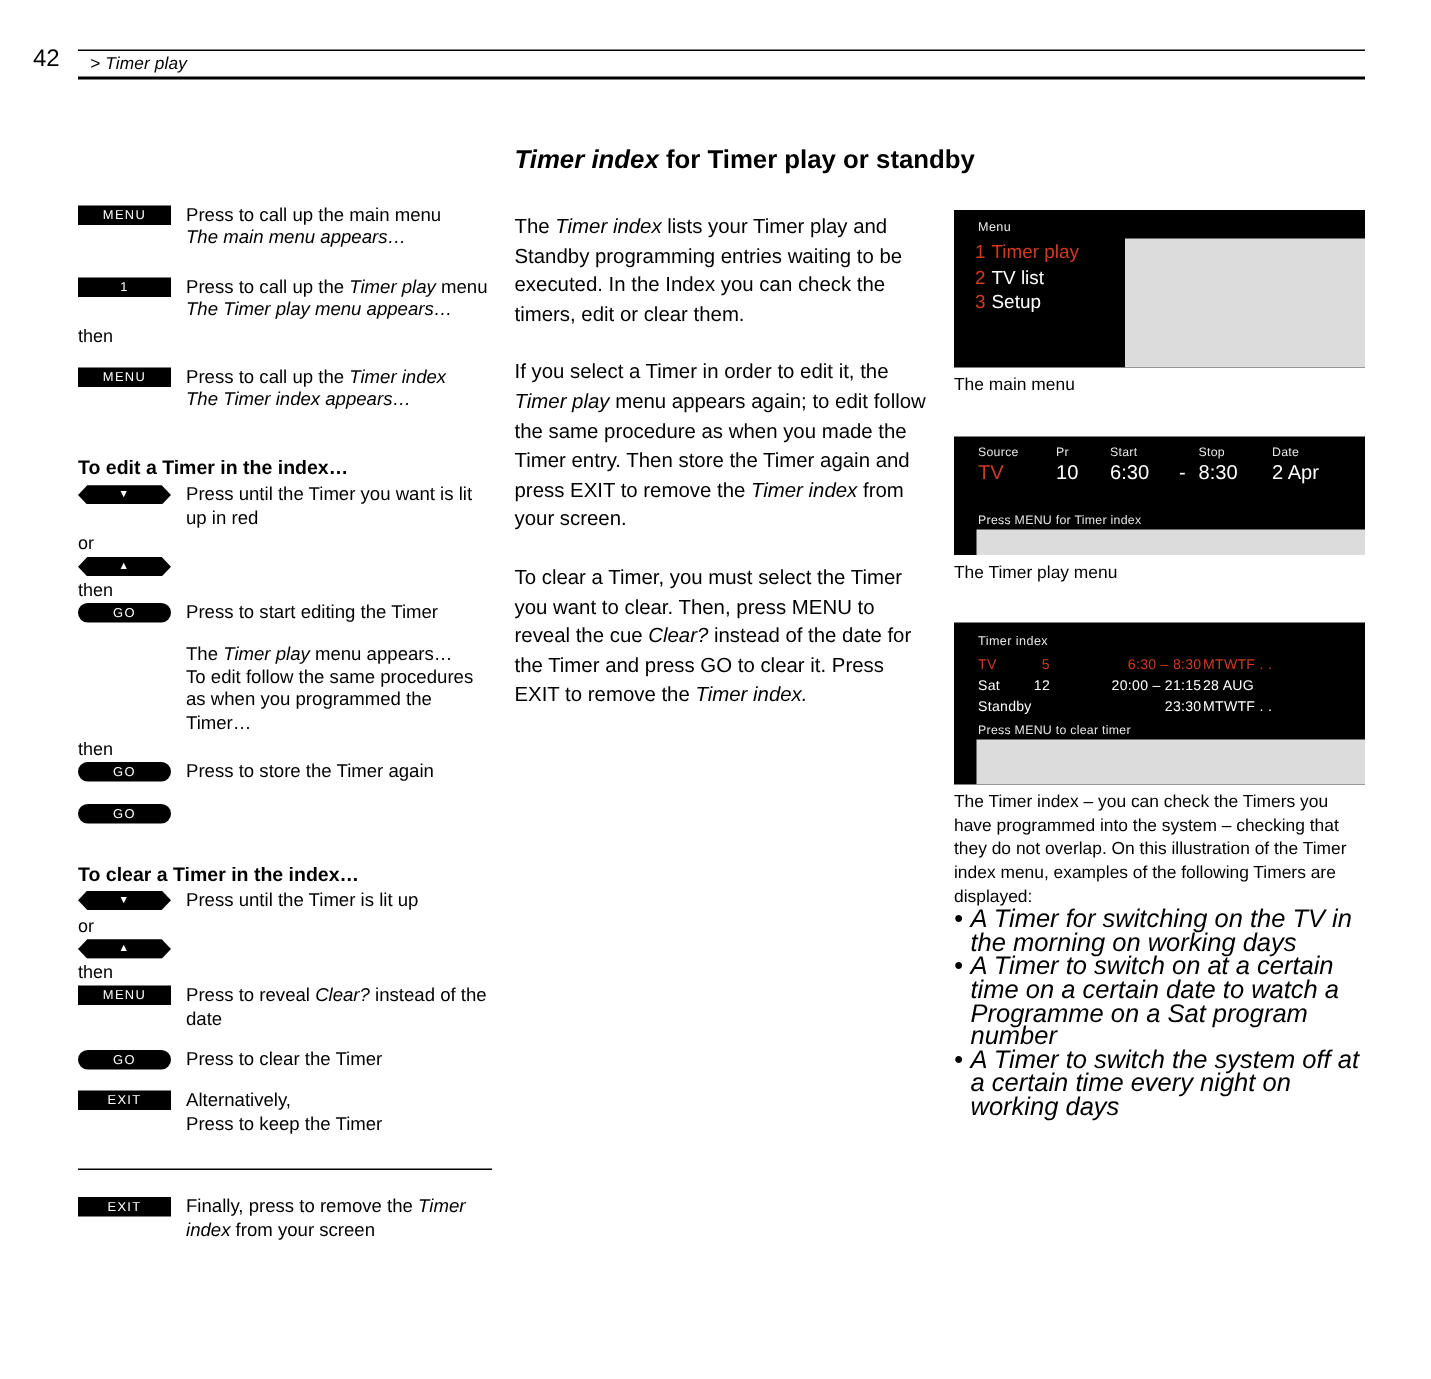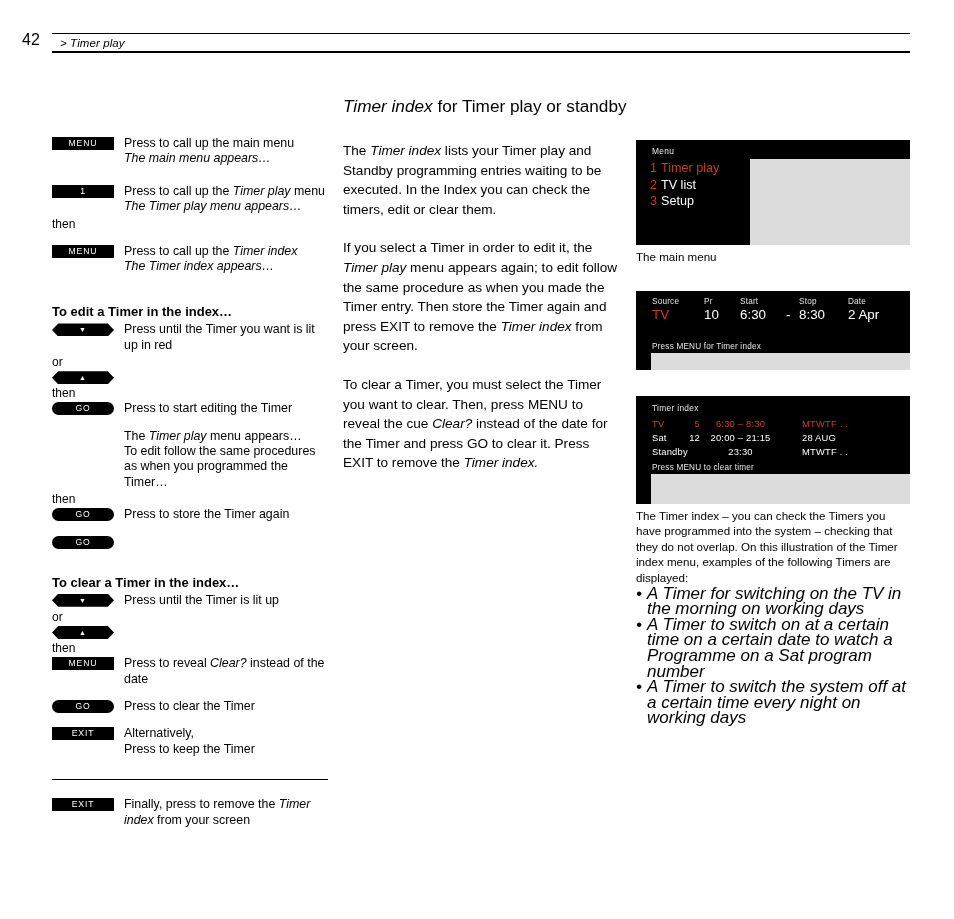--- a/index.html
+++ b/index.html
@@ -125,21 +125,21 @@
   .hr-left {
     height: 1px;
     background: #000;
     width: 276px;
     margin: 0;
   }
 
   
   #main-heading {
     font-size: 17.2px;
-    font-weight: normal;
+    font-weight: bold;
     line-height: 21px;
     margin: 0 0 24px 0;
     white-space: nowrap;
   }
   #main-heading i { font-style: italic; }
   .body-para {
     font-size: 13.6px;
     line-height: 19.6px;
     margin: 0 0 19px 0;
   }
@@ -248,21 +248,21 @@
   .ti-row {
     position: relative;
     height: 14px;
     font-size: 9.4px;
     color: #ffffff;
     letter-spacing: 0.2px;
   }
   .ti-row.red { color: #cf3a23; }
   .r-src  { position: absolute; left: 16px; }
   .r-pr   { position: absolute; left: 46px; width: 18px; text-align: right; }
-  .r-time { position: absolute; left: 62px; width: 85px; text-align: center; }
+  .r-time { position: absolute; left: 80px; width: 85px; text-align: right; }
   .r-days { position: absolute; left: 166px; }
   .ti-hint {
     position: absolute;
     left: 16px; top: 67px;
     color: #e6e6e6;
     font-size: 8.2px;
     letter-spacing: 0.2px;
   }
   .ti-greybar {
     position: absolute;
@@ -485,20 +485,21 @@
       <span class="c-pr">10</span>
       <span class="c-start">6:30</span>
       <span class="c-dash">-</span>
       <span class="c-stop">8:30</span>
       <span class="c-date">2 Apr</span>
 
     </div>
     <div class="tp-hint">Press MENU for Timer index</div>
     <div class="tp-greybar"></div>
   </div>
+  <div class="caption">The Timer play menu</div>
 
   <div class="screen" id="screen-timer-index" style="margin-top:26px;">
     <div class="screen-label ti-label">Timer index</div>
     <div class="ti-rows" id="ti-rows">
         <div class="ti-row red">
           <span class="r-src">TV</span>
           <span class="r-pr">5</span>
           <span class="r-time">6:30 –  8:30</span>
           <span class="r-days">MTWTF . .</span>
         </div>

